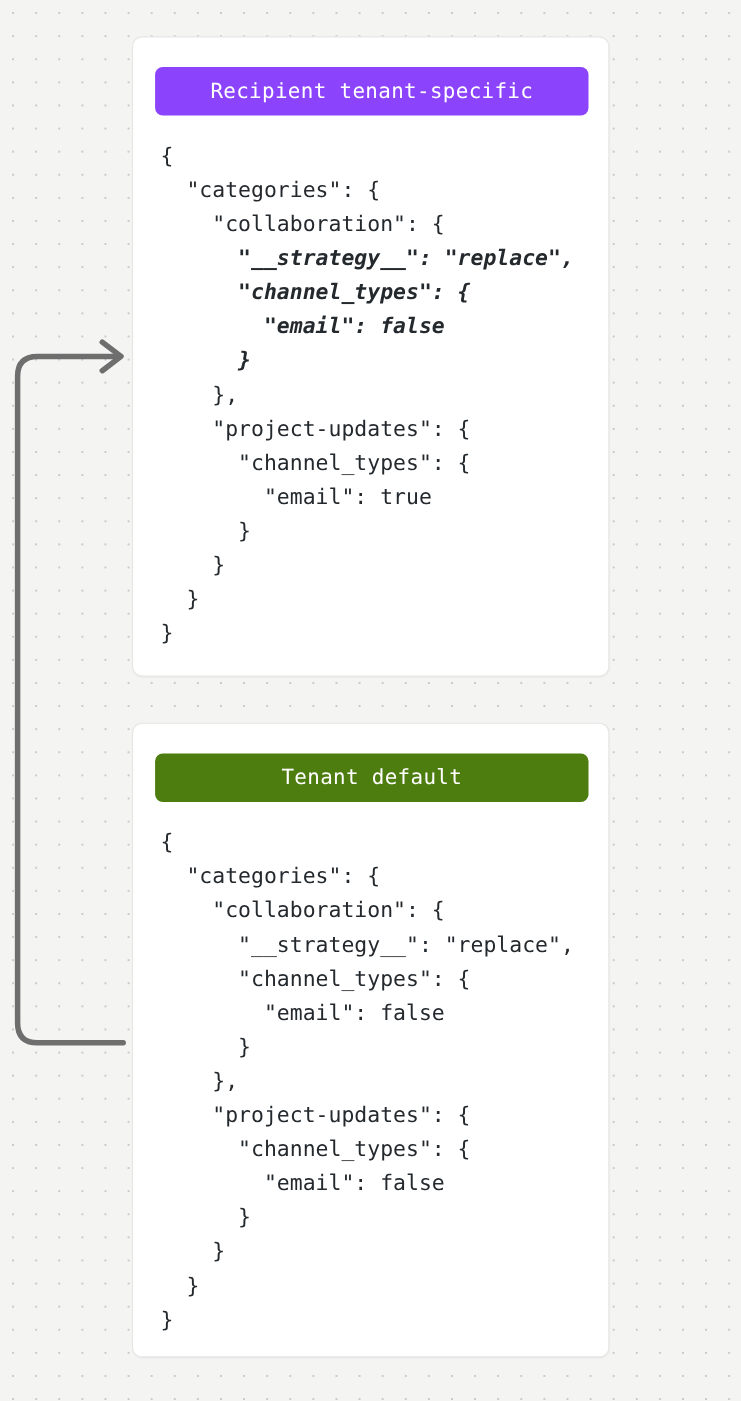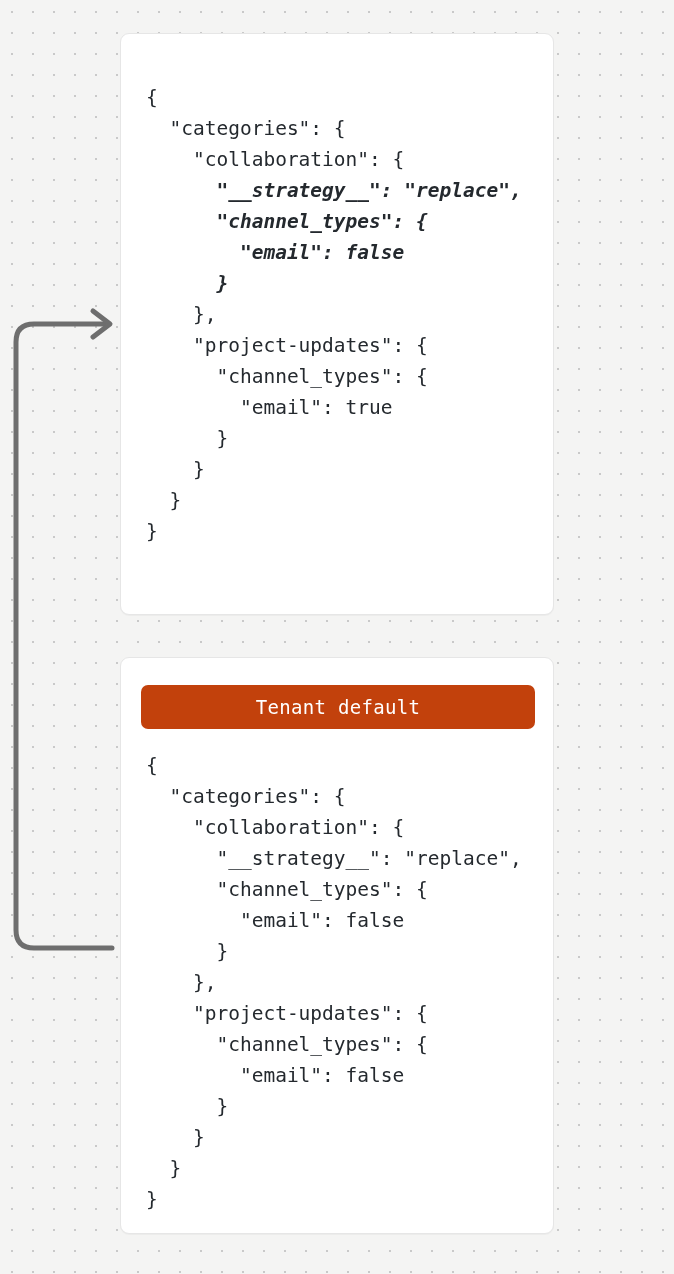--- a/index.html
+++ b/index.html
@@ -89,21 +89,22 @@
 <body>
 
 <div id="canvas">
 
   <svg class="connector" viewBox="0 0 130 700" width="130" height="700" aria-hidden="true">
     <path d="M 112 668 L 34 668 Q 16 668 16 650 L 16 62 Q 16 44 34 44 L 104 44" fill="none" stroke="#6e6e6e" stroke-width="5" stroke-linecap="round" stroke-linejoin="round"></path>
     <path d="M 93 31 L 110 44 L 93 57" fill="none" stroke="#6e6e6e" stroke-width="5" stroke-linecap="round" stroke-linejoin="round"></path>
   </svg>
 
   <div class="card" id="card-recipient">
+    <div class="badge badge-purple" style="background: rgb(139, 67, 251);">Recipient tenant-specific</div>
     <pre class="code" id="code-recipient"><span class="ln">{</span><span class="ln">  "categories": {</span><span class="ln">    "collaboration": {</span><span class="ln em">      "__strategy__": "replace",</span><span class="ln em">      "channel_types": {</span><span class="ln em">        "email": false</span><span class="ln em">      }</span><span class="ln">    },</span><span class="ln">    "project-updates": {</span><span class="ln">      "channel_types": {</span><span class="ln">        "email": true</span><span class="ln">      }</span><span class="ln">    }</span><span class="ln">  }</span><span class="ln">}</span></pre>
   </div>
 
   <div class="card" id="card-default">
-    <div class="badge badge-blue" style="background: #c2410c;">Tenant default</div>
+    <div class="badge badge-blue" style="background: #4d7c0f;">Tenant default</div>
     <pre class="code" id="code-default"><span class="ln">{</span><span class="ln">  "categories": {</span><span class="ln">    "collaboration": {</span><span class="ln">      "__strategy__": "replace",</span><span class="ln">      "channel_types": {</span><span class="ln">        "email": false</span><span class="ln">      }</span><span class="ln">    },</span><span class="ln">    "project-updates": {</span><span class="ln">      "channel_types": {</span><span class="ln">        "email": false</span><span class="ln">      }</span><span class="ln">    }</span><span class="ln">  }</span><span class="ln">}</span></pre>
   </div>
 
 </div>
 
 </body></html>

